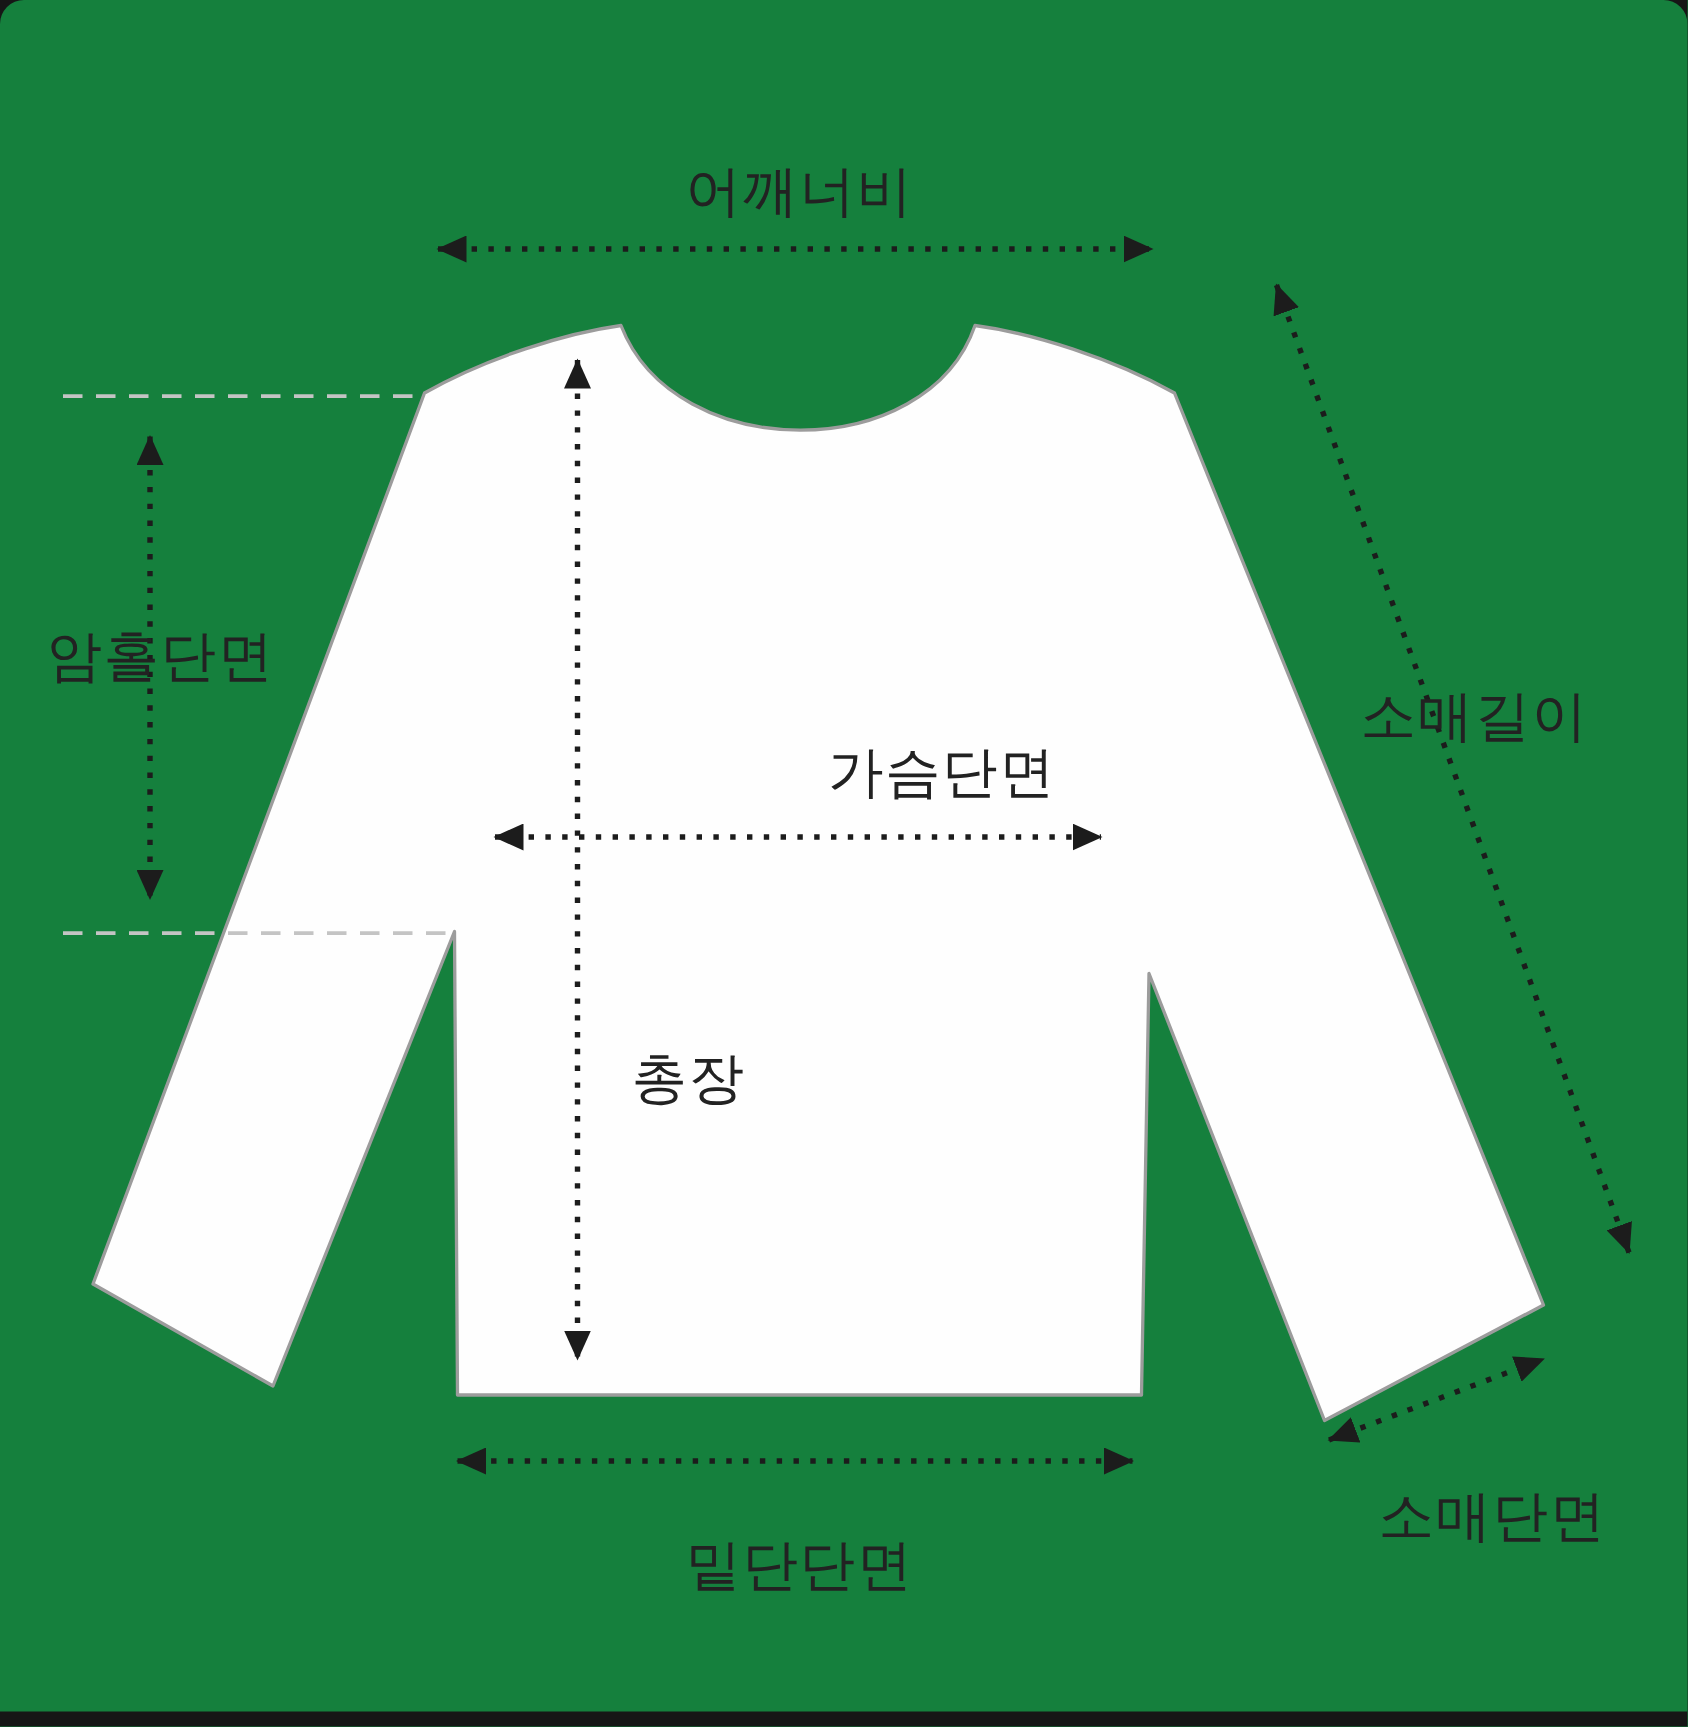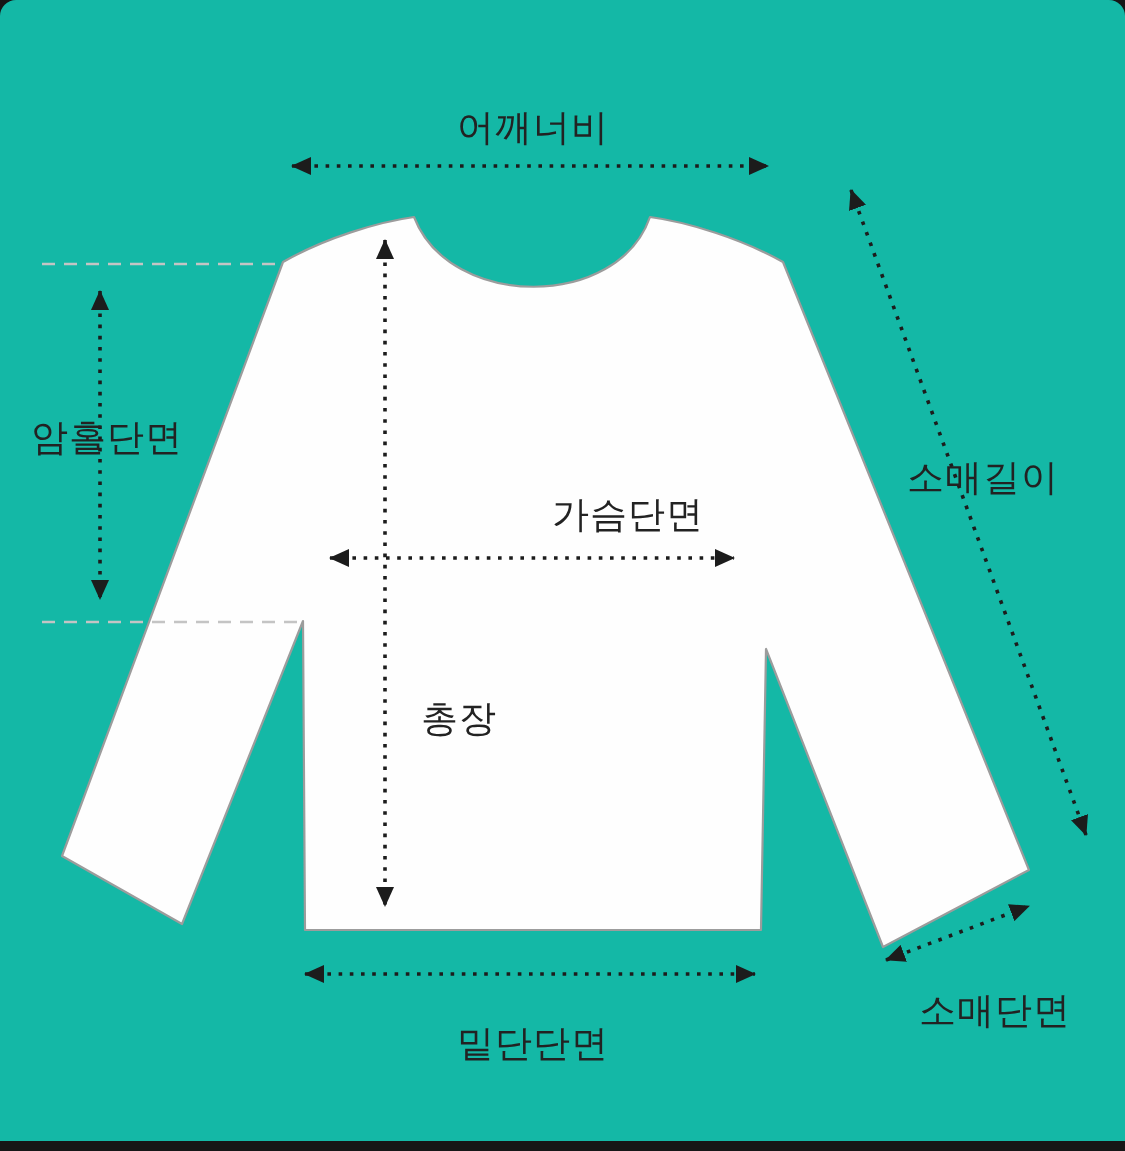--- a/index.html
+++ b/index.html
@@ -13,21 +13,21 @@
     font-family: "Liberation Sans", sans-serif;
     position: relative;
     overflow: hidden;
   }
   .sheet {
     position: absolute;
     left: 0;
     top: 0;
     width: 1125px;
     height: 1141px;
-    background: #14b8a6;
+    background: #15803d;
     border-radius: 16px 16px 0 0;
     overflow: hidden;
   }
   svg {
     display: block;
   }
   .measure-label {
     font-family: "Liberation Sans", "DejaVu Sans", sans-serif;
     font-size: 37px;
     font-weight: 500;

